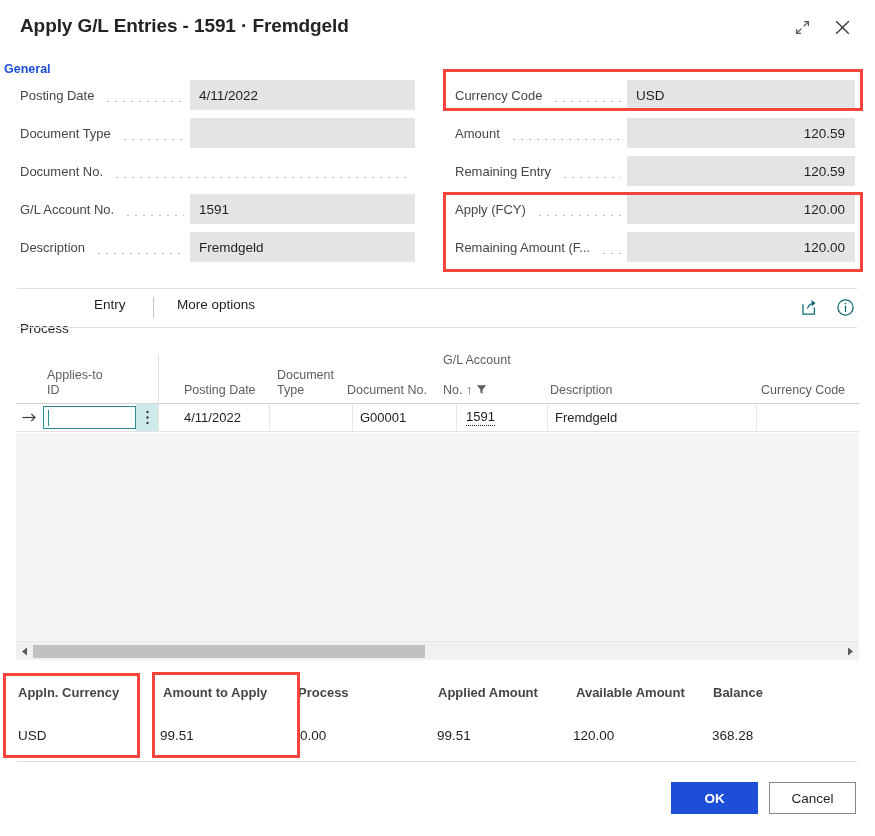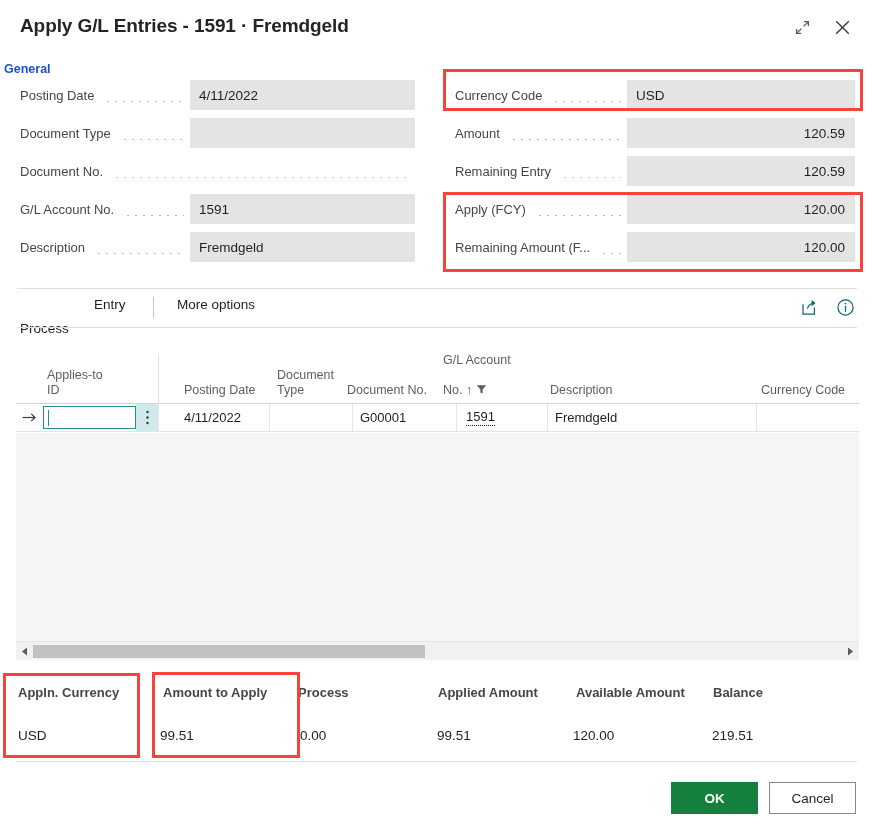--- a/index.html
+++ b/index.html
@@ -203,21 +203,21 @@
   
   .footer {
     position: absolute; right: 19px; top: 782px;
     display: flex; gap: 11px;
   }
   .btn {
     height: 32px; min-width: 87px;
     display: flex; align-items: center; justify-content: center;
     font-size: 13.5px; cursor: pointer; border: 1px solid transparent;
   }
-  .btn-primary { background: #15803d; color: #ffffff; font-weight: 600; }
+  .btn-primary { background: #1d4ed8; color: #ffffff; font-weight: 600; }
   .btn-secondary { background: #ffffff; color: #201f1e; border: 1px solid #8a8886; }
 </style>
 </head>
 <body>
 
 <div class="dialog">
 
   <div class="titlebar">
     <div class="dialog-title">Apply G/L Entries - 1591 · Fremdgeld</div>
     <div class="title-actions">
@@ -404,21 +404,21 @@
     <div class="tot-h" style="left:298px;">Process</div>
     <div class="tot-h" style="left:438px;">Applied Amount</div>
     <div class="tot-h" style="left:576px;">Available Amount</div>
     <div class="tot-h" style="left:713px;text-align:right;">Balance</div>
 
     <div class="tot-v" style="left:18px;">USD</div>
     <div class="tot-v num" style="left:160px;  width:128px;">99.51</div>
     <div class="tot-v num" style="left:300px;  width:131px;">0.00</div>
     <div class="tot-v num" style="left:437px;  width:131px;">99.51</div>
     <div class="tot-v num" style="left:573px;  width:136px;">120.00</div>
-    <div class="tot-v num" style="left:712px;  width:146px;">219.51</div>
+    <div class="tot-v num" style="left:712px;  width:146px;">368.28</div>
   </div>
   <div class="totals-rule"></div>
 
   <div class="hl" style="left:3px; top:673px; width:137px; height:85px;"></div>
   <div class="hl" style="left:152px; top:672px; width:148px; height:86px;"></div>
 
   <div class="footer">
     <div class="btn btn-primary">OK</div>
     <div class="btn btn-secondary">Cancel</div>
   </div>

